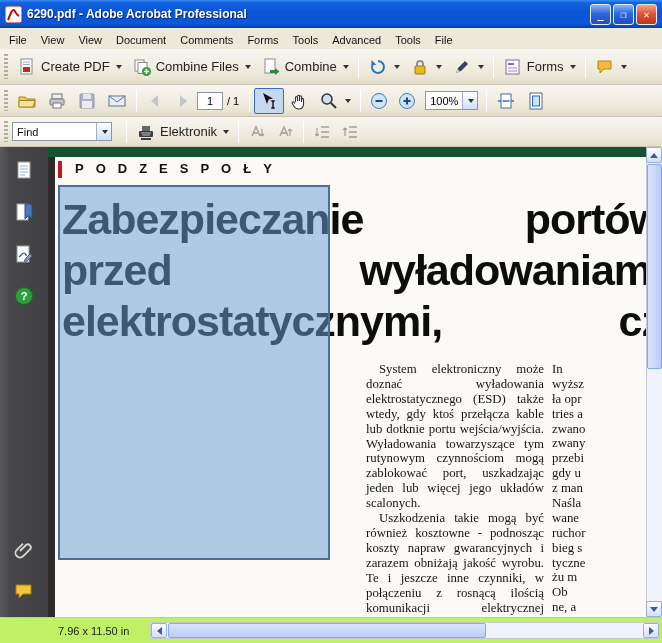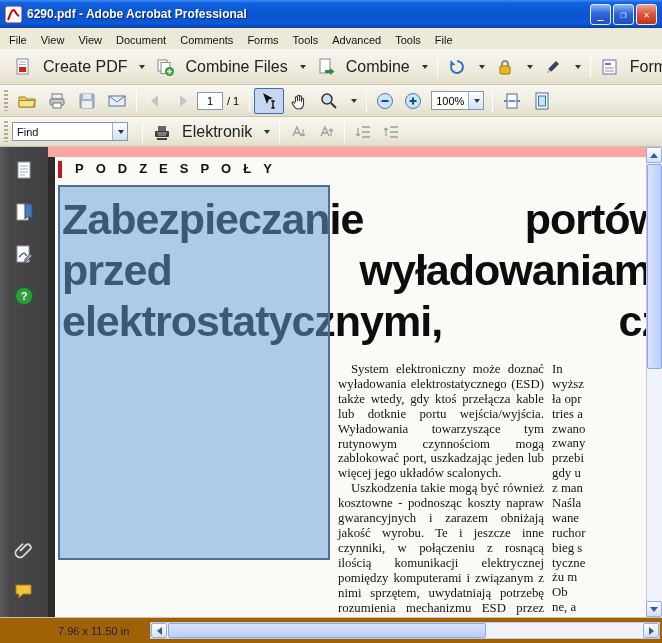--- a/index.html
+++ b/index.html
@@ -28,62 +28,62 @@
   
   .toolbar { position:absolute; left:0; width:662px;
     background:linear-gradient(180deg,#f8f6f1 0%,#ede9da 70%,#e2ddca 100%);
     border-bottom:1px solid #c9c3ae; display:flex; align-items:center; padding:0 2px; }
   .tb1 { top:49px; height:36px; }
   .tb2 { top:85px; height:32px; }
   .tb3 { top:117px; height:30px; }
   .grip { width:4px; height:70%; margin:0 4px 0 2px;
     background:repeating-linear-gradient(180deg,#b3ad98 0 2px,transparent 2px 4px); }
   .sep { width:1px; height:22px; background:#b9b39e; border-right:1px solid #fff; margin:0 4px; flex:0 0 auto; }
-  .tbtn { display:flex; align-items:center; gap:10px; padding:2px 4px; border:1px solid transparent;
-    border-radius:2px; font-size:16px; color:#222; flex:0 0 auto;text-align:right; }
+  .tbtn { display:flex; align-items:center; gap:4px; padding:2px 4px; border:1px solid transparent;
+    border-radius:2px; font-size:13px; color:#222; flex:0 0 auto;text-align:right; }
   .tbtn.pressed { background:#c8d7f0; border:1px solid #3a6cc0; }
   .dd-arrow { width:0; height:0; border-left:3px solid transparent; border-right:3px solid transparent;
     border-top:4px solid #333; margin-left:2px; }
   .icon20 { width:20px; height:20px; flex:0 0 auto; }
   .icon18 { width:18px; height:18px; flex:0 0 auto; }
   .disabled { opacity:.45; }
 
   .page-input { width:26px; height:18px; font-size:11px; text-align:center; border:1px solid #8a97a8;
     background:#fff; }
   .combo { display:flex; align-items:center; height:19px; border:1px solid #8a97a8; background:#fff; }
   .combo .combo-text { font-size:11px; padding:0 4px; min-width:32px; }
   .combo .combo-btn { width:15px; height:100%; background:linear-gradient(180deg,#fff,#cfe0fb);
     border-left:1px solid #9ab0da; display:flex; align-items:center; justify-content:center; }
-  .find-box { width:116px; }
+  .find-box { width:100px; }
   .find-box .combo-text { flex:1; color:#111; }
 
   
   .main { position:absolute; top:147px; left:0; width:662px; height:470px; background:#8a8a8a; }
   .sidebar { position:absolute; left:0; top:0; width:48px; height:470px;
     background:linear-gradient(90deg,#59595c 0%,#47474a 20%,#414144 100%); }
   .side-btn { width:34px; height:30px; margin:8px auto 12px auto; display:flex; align-items:center;
     justify-content:center; border-radius:3px; }
   .side-btn.abs { position:absolute; left:7px; margin:0; }
-  .docarea { position:absolute; left:48px; top:0; width:598px; height:470px; overflow:hidden; background:#fca5a5; }
+  .docarea { position:absolute; left:48px; top:0; width:598px; height:470px; overflow:hidden; background:#14532d; }
 
   
   .page { position:absolute; left:0; top:10px; width:830px; height:1200px; background:#fbfaf6; color:#161616; }
   .scan-edge { position:absolute; left:0; top:0; width:7px; height:620px; background:#2c2b29; }
   .kicker-bar { position:absolute; left:10px; top:4px; width:4px; height:17px; background:#c0181c; }
   .kicker { position:absolute; left:27px; top:4px; font-size:13px; font-weight:bold; letter-spacing:12px;
     color:#111; white-space:nowrap; }
   .headline { position:absolute; left:14px; top:37px; width:600px; font-weight:bold; font-size:43px;
     line-height:51px; letter-spacing:-1px; color:#0d0d0d; }
   .headline div { text-align:justify; text-align-last:justify; white-space:nowrap; }
   .intro { position:absolute; left:18px; top:204px; width:256px; font-family:"Liberation Serif", serif;
     font-style:italic; font-weight:bold; font-size:16px; line-height:20px; text-align:center; color:#141414; }
   .col { position:absolute; top:205px; font-family:"Liberation Serif", serif; font-size:12.8px;
     line-height:14.9px; text-align:justify; color:#141414; }
   .col1 { left:290px; width:206px; }
-  .col1 p { text-indent:13px; }
+  .col1 p { text-indent:13px;margin-left:28px; }
   .col2 { left:504px; width:200px; text-align:left; }
   .col2 div { height:14.9px; white-space:nowrap; overflow:hidden; }
   .selection-overlay { position:absolute; left:10px; top:28px; width:272px; height:375px;
     background:rgba(104,158,212,0.52); border:2px solid #4c6f93; pointer-events:none; }
 
   
   .vscroll { position:absolute; right:0; top:0; width:16px; height:470px; background:#f0f3fb;
     border-left:1px solid #c3c9d8; }
   .scroll-btn { position:absolute; width:16px; height:16px;
     background:linear-gradient(180deg,#fdfdff,#d4def5); border:1px solid #97aee0; border-radius:2px;
@@ -93,21 +93,21 @@
   .tri-down { width:0; height:0; border-left:4px solid transparent; border-right:4px solid transparent;
     border-top:5px solid #3a5a9c; }
   .tri-left { width:0; height:0; border-top:4px solid transparent; border-bottom:4px solid transparent;
     border-right:5px solid #3a5a9c; }
   .tri-right { width:0; height:0; border-top:4px solid transparent; border-bottom:4px solid transparent;
     border-left:5px solid #3a5a9c; }
   .vthumb { position:absolute; left:0; top:17px; width:15px; height:205px;
     background:linear-gradient(90deg,#d9e4fd,#b9cdf9); border:1px solid #89a9ef; border-radius:2px; }
 
   
-  .statusbar { position:absolute; top:617px; left:0; width:662px; height:26px; background:#a16207;
+  .statusbar { position:absolute; top:617px; left:0; width:662px; height:26px; background:#bef264;
     border-top:1px solid #c9c3ae; }
   .page-size { position:absolute; left:58px; top:7px; font-size:11px; color:#222; }
   .hscroll { position:absolute; left:150px; top:4px; width:510px; height:17px; background:#f0f3fb;
     border:1px solid #c3c9d8; }
   .hscroll .scroll-btn { height:15px; width:16px; top:0; }
   .hthumb { position:absolute; left:17px; top:0; width:318px; height:15px;
     background:linear-gradient(180deg,#d9e4fd,#b9cdf9); border:1px solid #89a9ef; border-radius:2px; }
 </style>
 </head>
 <body>

